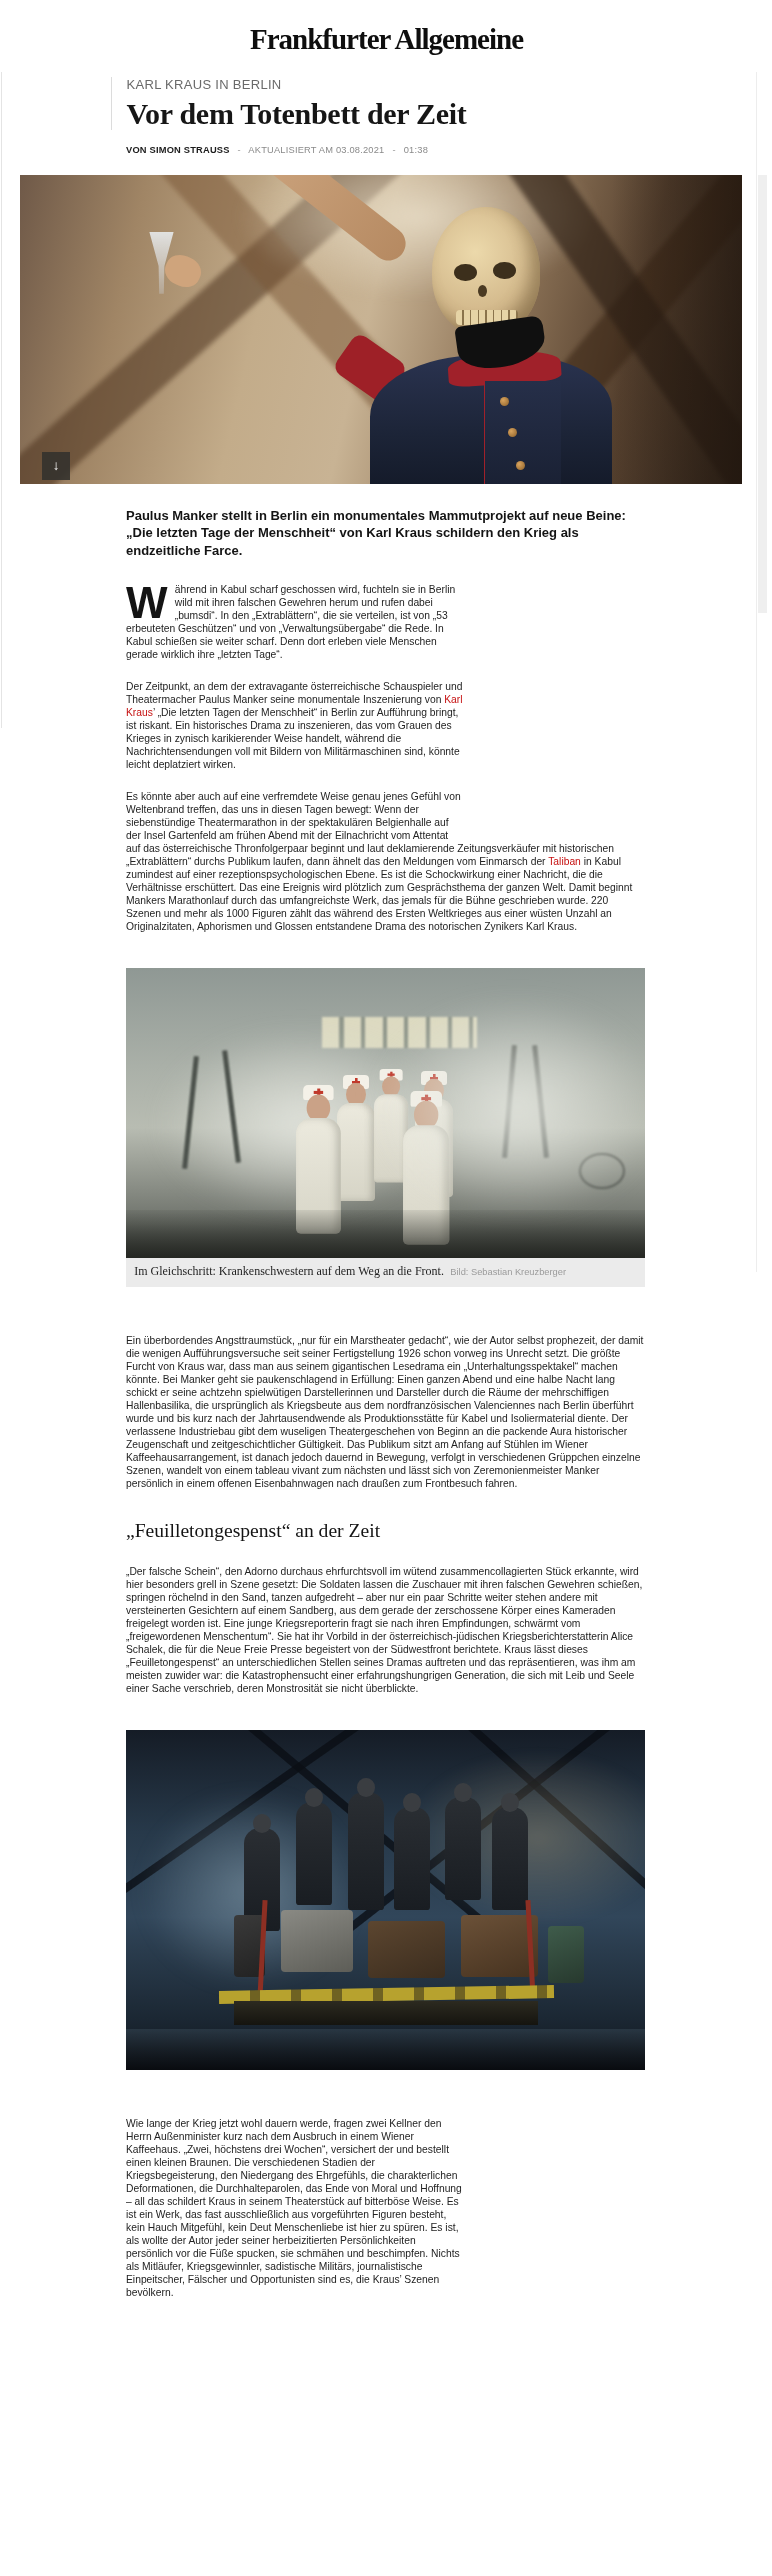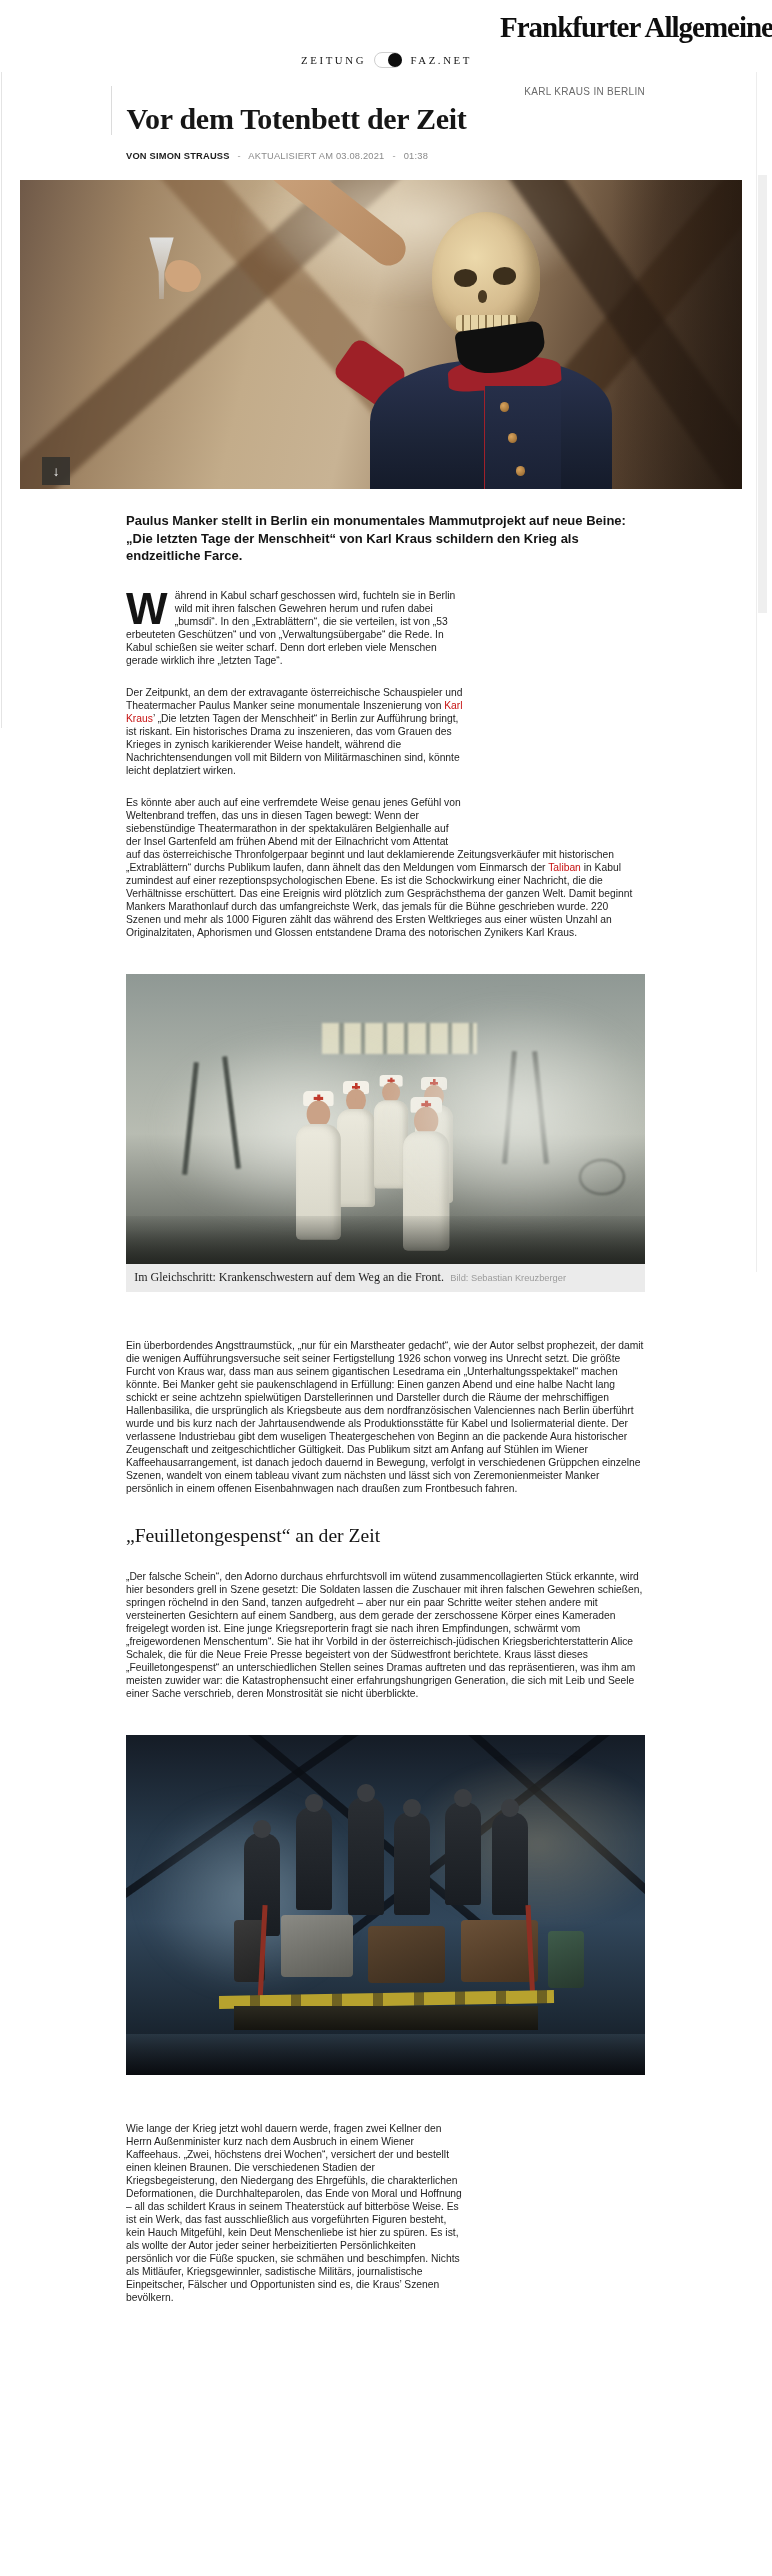--- a/index.html
+++ b/index.html
@@ -6,31 +6,31 @@
   html,body { background:#fff; }
   body { font-family:"Liberation Sans", sans-serif; color:#202020; }
   .page { position:relative; width:773px; height:4039px; margin:0 auto; background:#fff; overflow:hidden; }
 
   
   .edge-line-left  { position:absolute; left:1px; top:72px; width:0.5px; height:656px; background:#e4e4e4; }
   .edge-line-right { position:absolute; left:756px; top:72px; width:0.5px; height:1200px; background:#ededed; }
   .scroll-thumb    { position:absolute; left:758px; top:175px; width:9.3px; height:438px; background:#efefef; }
 
   
-  .site-header { padding-top:7px; text-align:right; }
+  .site-header { padding-top:19px; text-align:center; }
   .logo { font-family:"Liberation Serif", serif; font-weight:700; font-size:29px; letter-spacing:-1px; color:#0e0e0e; line-height:40px; }
   .edition-row { margin-top:4.1px; display:flex; align-items:center; justify-content:center; gap:8.2px; height:17.5px; }
   .edition-label { font-family:"Liberation Serif", serif; font-size:10.8px; letter-spacing:2.6px; color:#141414; }
   .toggle { position:relative; width:28px; height:15.5px; border:1px solid #cfcfcf; border-radius:8.2px; background:#fff; }
   .toggle .knob { position:absolute; right:-0.5px; top:50%; transform:translateY(-50%); width:14px; height:14px; border-radius:50%; background:#0c0c0c; }
 
   
   .content { width:519px; margin:0 0 0 126px; }
   .article-head { margin-top:17.5px; border-left:0.5px solid #dcdcdc; padding-left:15px; margin-left:-15.5px; }
-  .kicker { font-size:10px; color:#6a6a6a; letter-spacing:0.3px;text-align:right; }
+  .kicker { font-size:13px; color:#6a6a6a; letter-spacing:0.3px; }
   h1.title { font-family:"Liberation Serif", serif; font-weight:700; font-size:30px; line-height:33px; color:#161616; margin-top:5.2px; letter-spacing:-0.3px; }
   .byline { margin-top:15.5px; font-size:9.3px; letter-spacing:0.2px; color:#8a8a8a; }
   .byline .author { color:#1c1c1c; font-weight:700; }
   .byline .sep { color:#9a9a9a; margin:0 5.2px; }
 
   
   .hero { position:relative; margin-left:-106px; margin-top:19.6px; width:722px; height:309px; overflow:hidden; background:#a78b69; }
   .hero .l { position:absolute; }
   .hero-arrow { position:absolute; left:22px; top:277px; width:28px; height:28px; background:rgba(52,50,46,0.9); color:#fff; display:flex; align-items:center; justify-content:center; font-size:13.4px; z-index:9; }
 
@@ -128,27 +128,20 @@
 <body>
 
 <div class="page">
 
   <div class="edge-line-left"></div>
   <div class="edge-line-right"></div>
   <div class="scroll-thumb"></div>
 
   <header class="site-header">
     <div class="logo">Frankfurter Allgemeine</div>
-    <div class="edition-row">
-      <span class="edition-label">ZEITUNG</span>
-      <span class="toggle">
-          <span class="knob"></span>
-        </span>
-      <span class="edition-label">FAZ.NET</span>
-    </div>
   </header>
 
   <div class="content">
 
     <div class="article-head">
       <div class="kicker">KARL KRAUS IN BERLIN</div>
       <h1 class="title">Vor dem Totenbett der Zeit</h1>
     </div>
     <div class="byline">
       <span class="author">VON SIMON STRAUSS</span>

